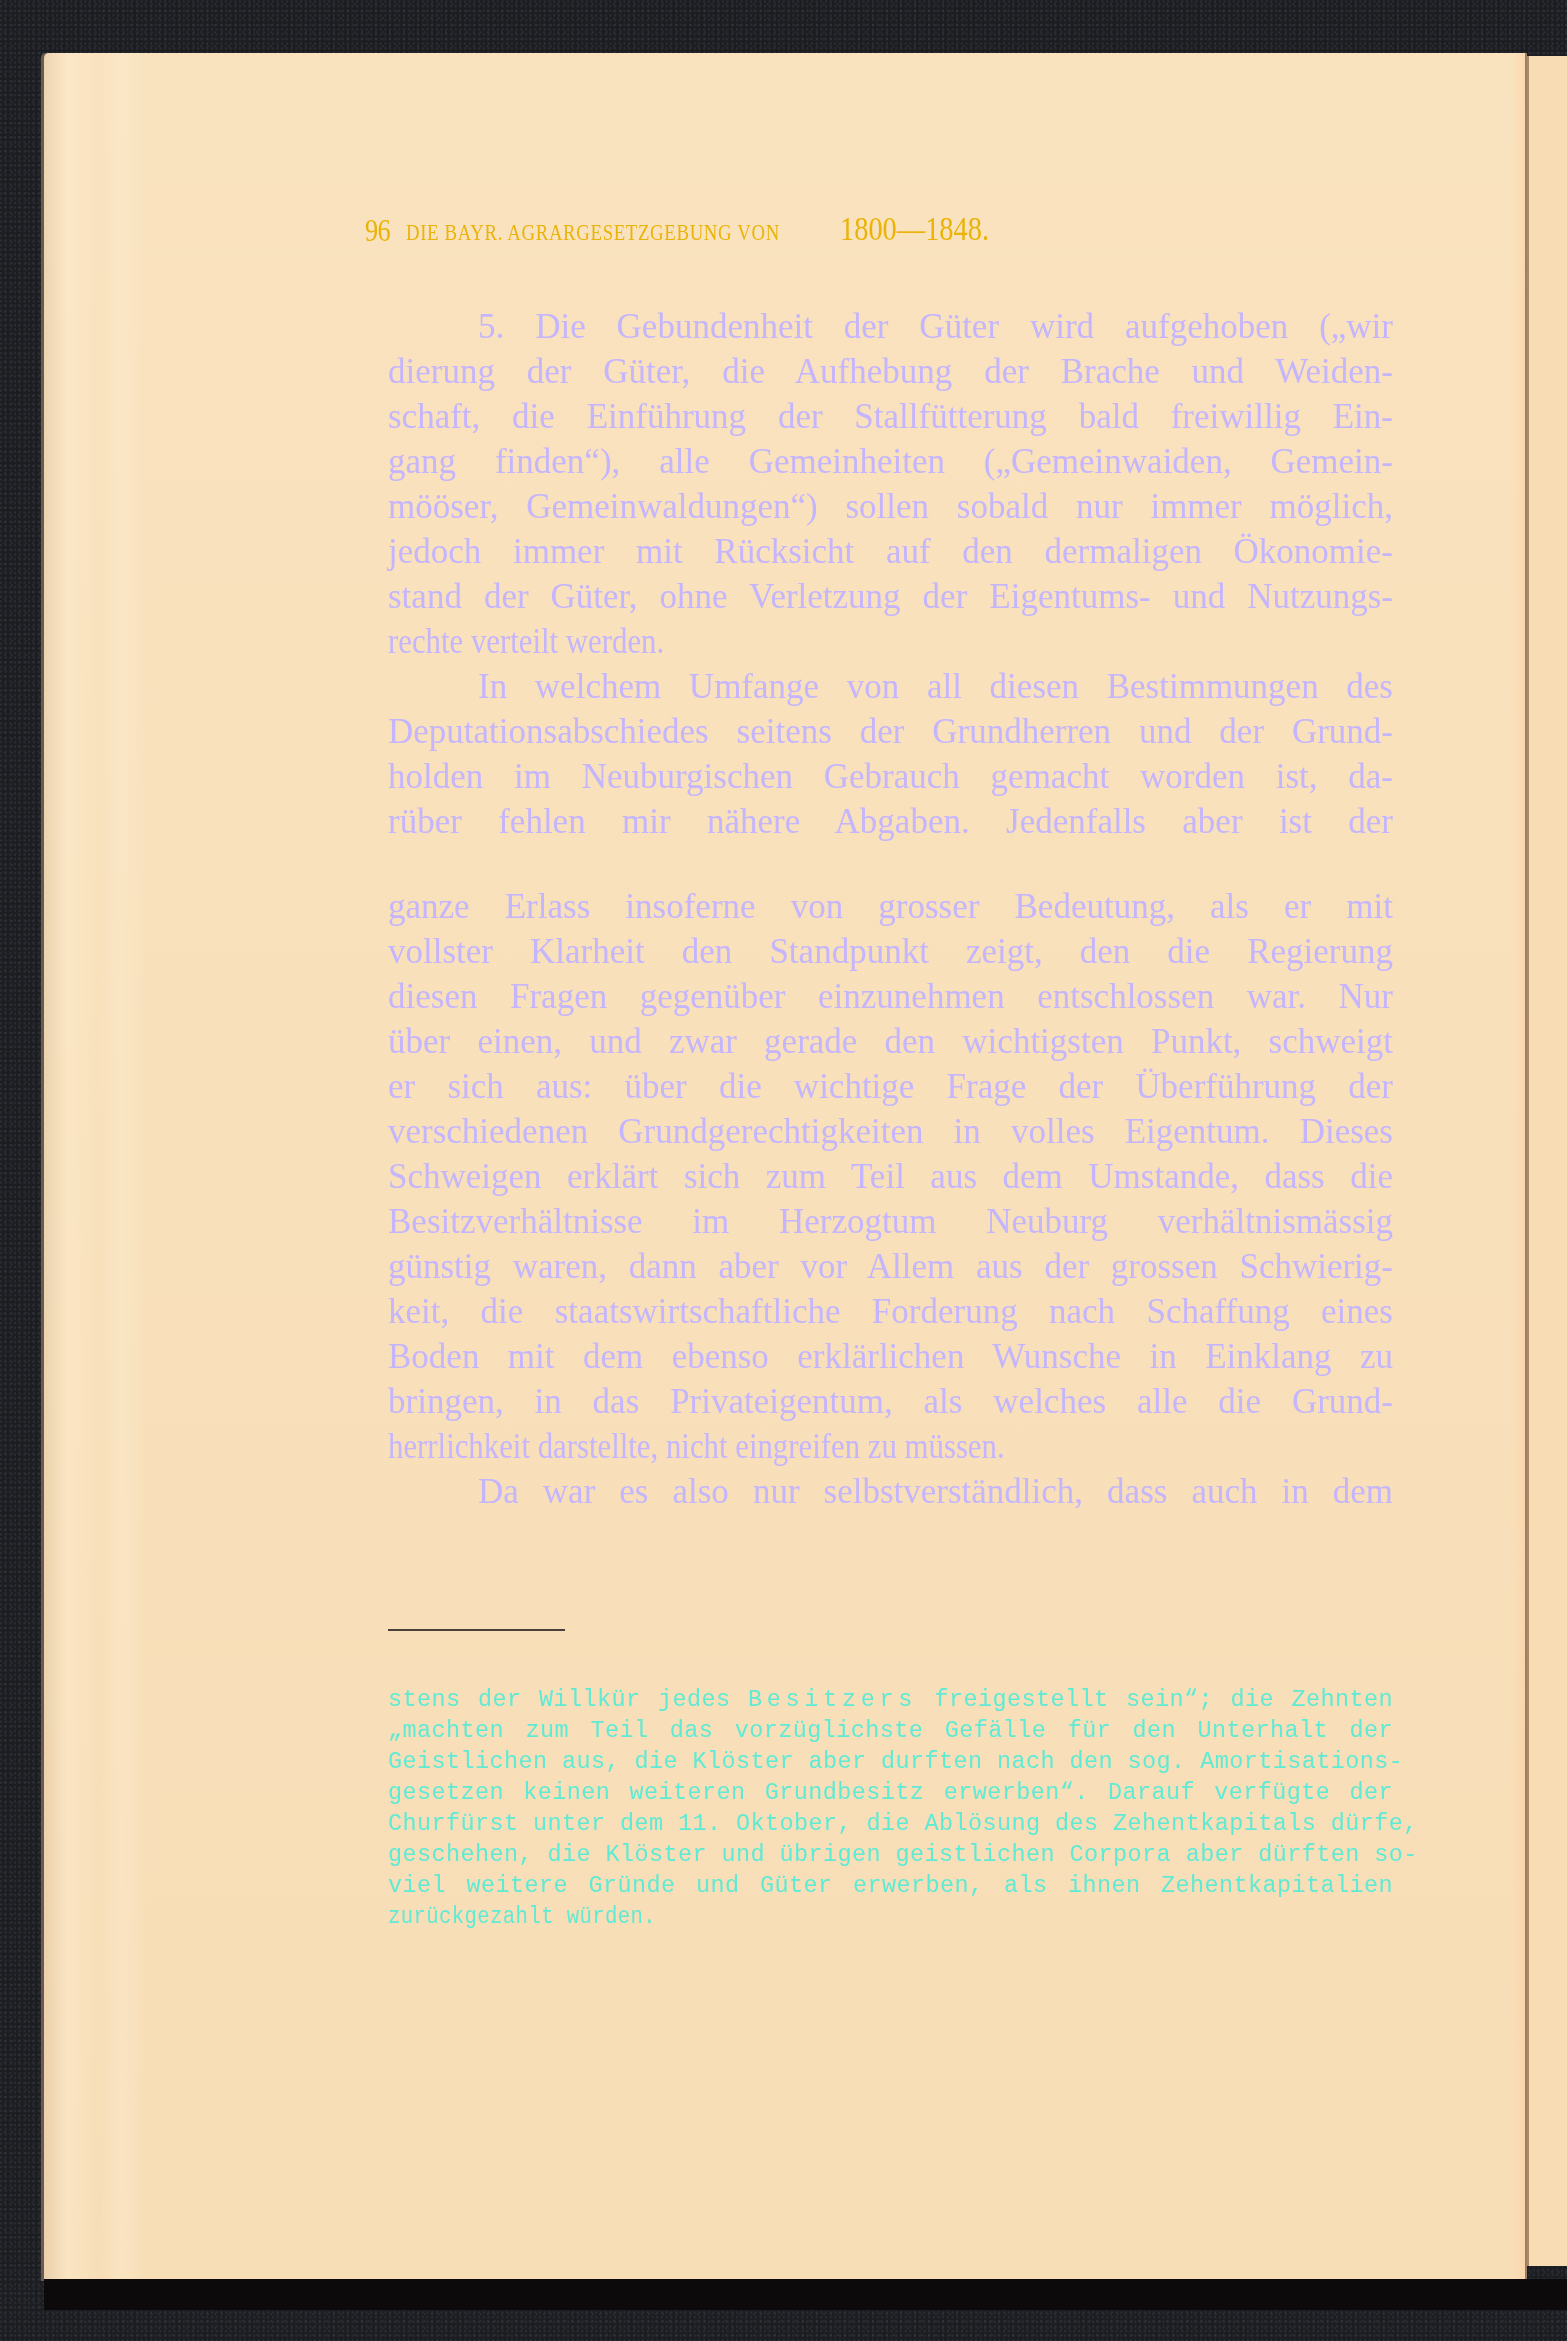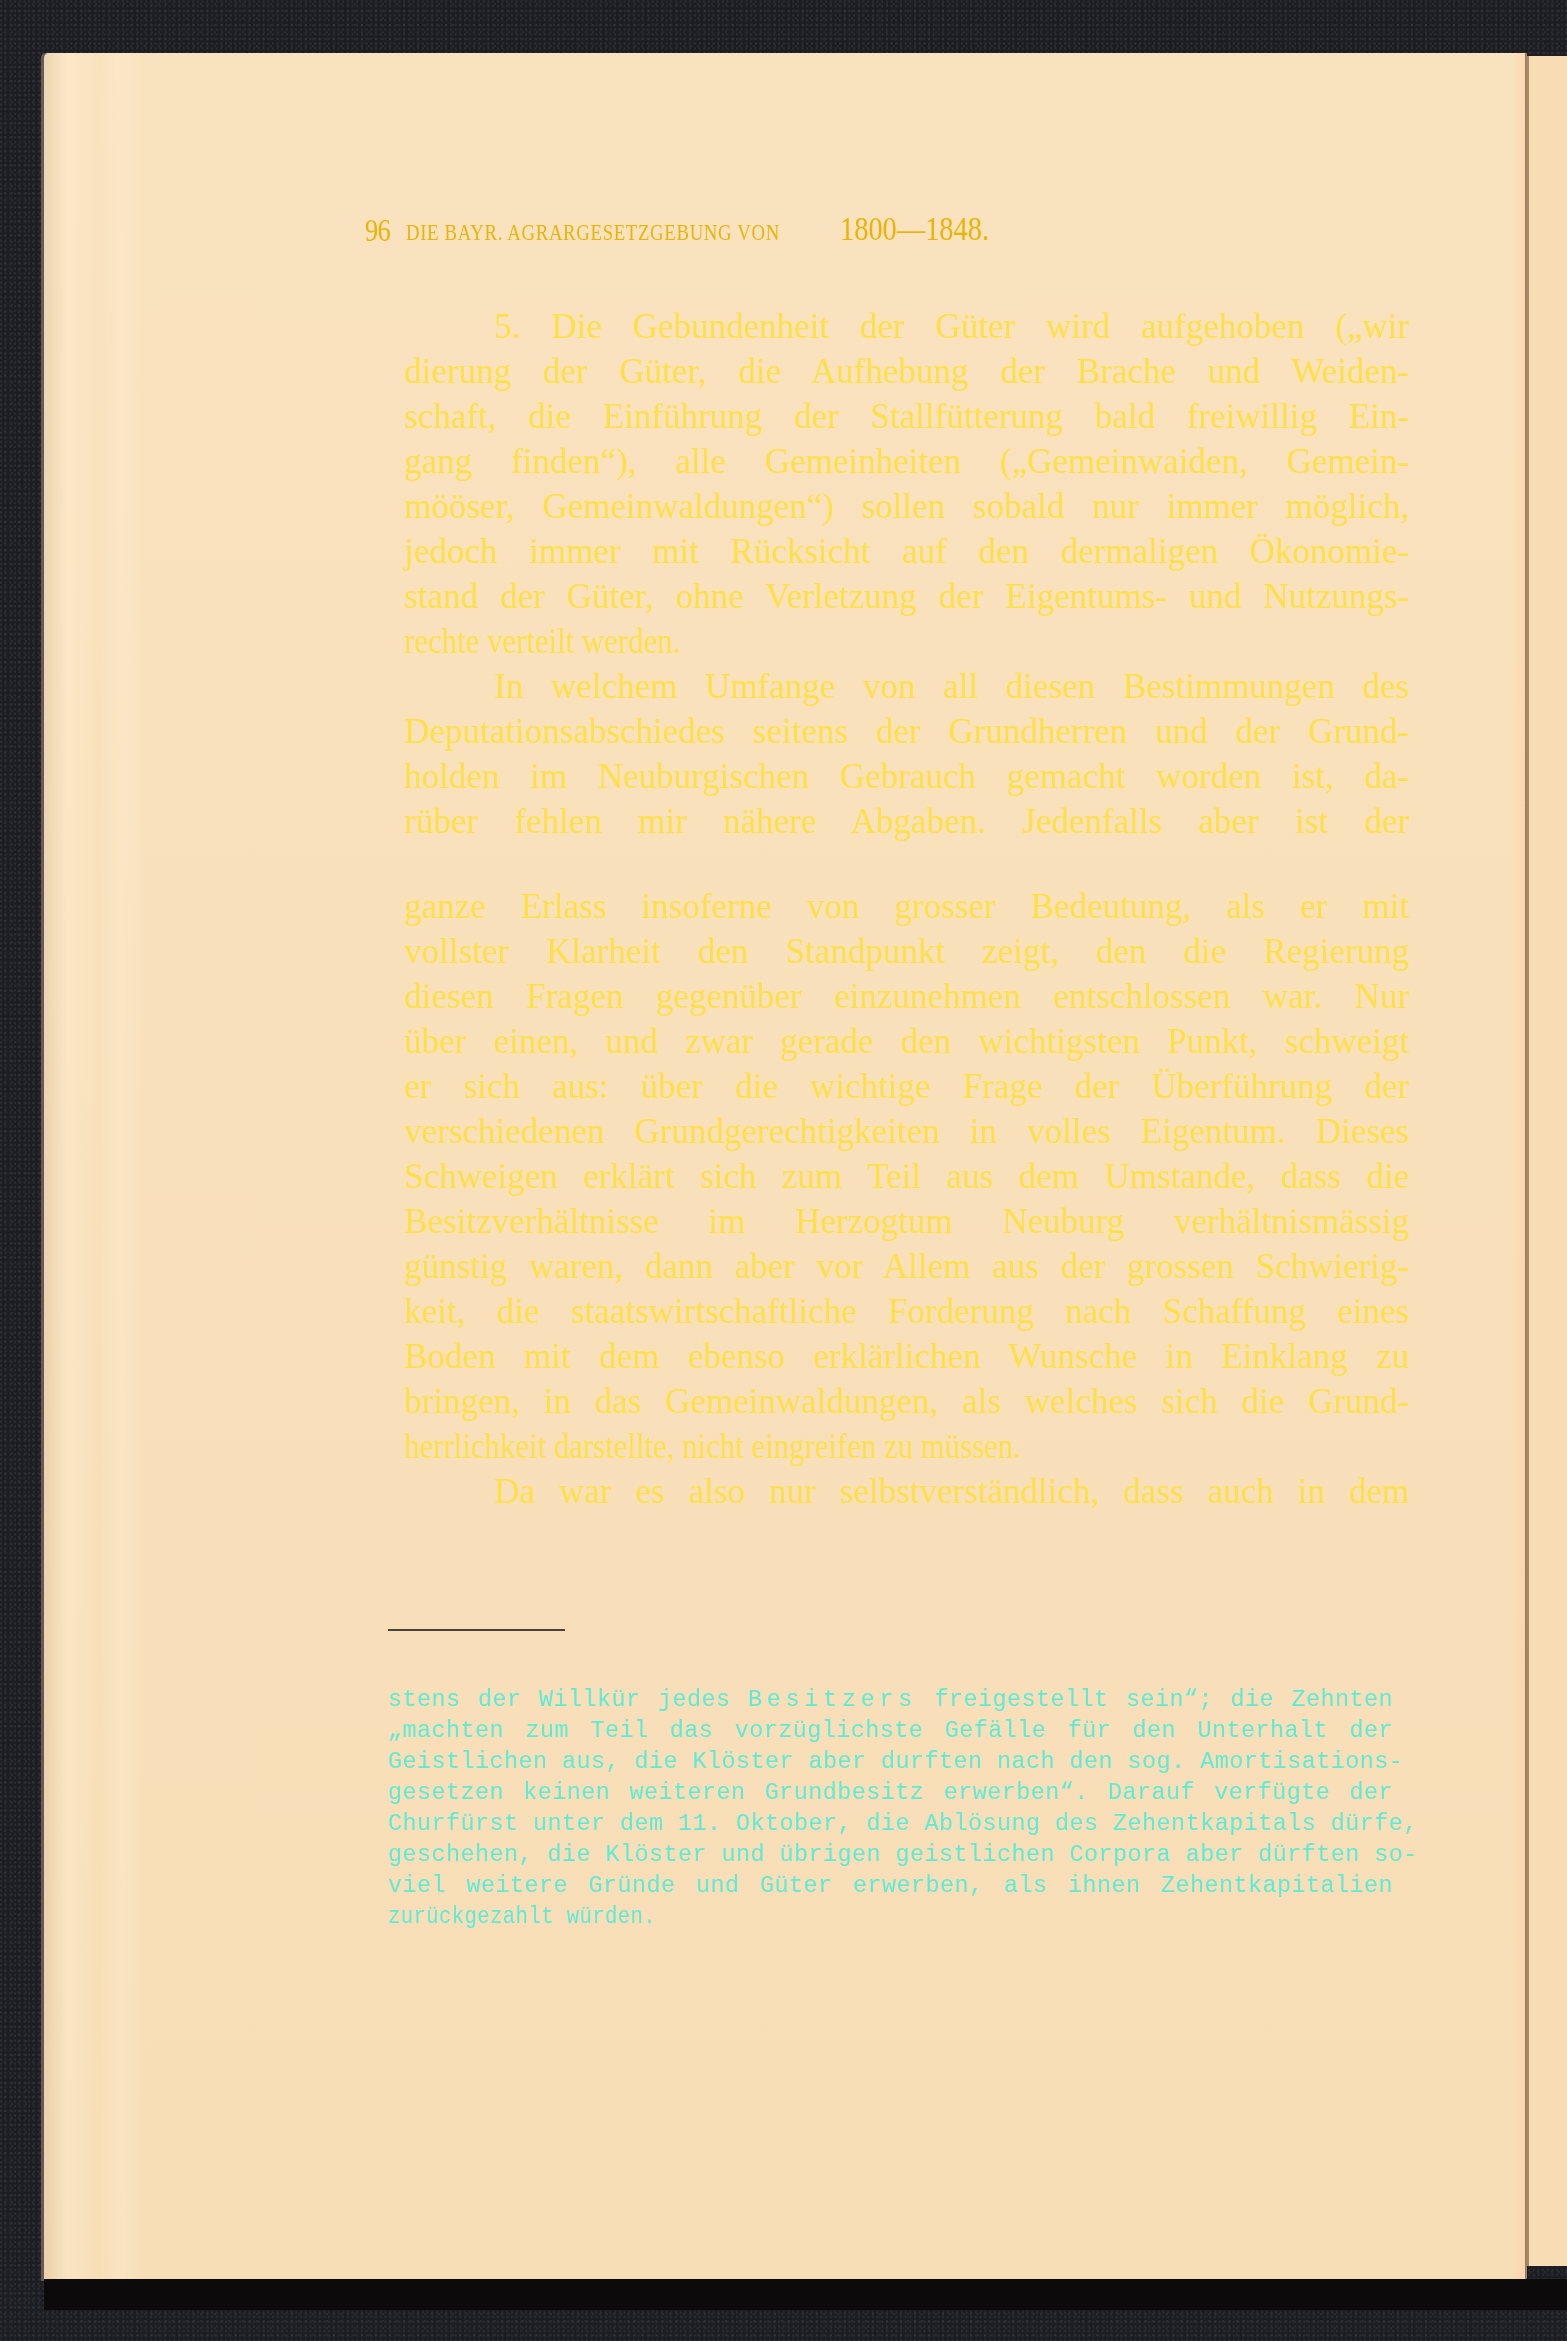--- a/index.html
+++ b/index.html
@@ -86,24 +86,24 @@
     .head-dates {
       position: absolute;
       left: 475px;
       top: -1.6px;
       font-size: 33px;
       transform: scaleX(0.86);
       transform-origin: left;
     }
     .body-text {
       position: absolute;
-      left: 404px;
+      left: 388px;
       top: 304px;
       width: 1005px;
-      color: #fde047;
+      color: #c4b5fd;
       font-size: 35px;
       line-height: 45px;
     }
     .line {
       display: block;
       height: 45px;
       white-space: nowrap;
       text-align: justify;
       text-align-last: justify;
       transform-origin: left;
@@ -177,21 +177,21 @@
     <span class="line" style="white-space: nowrap; display: block; width: 1005px; box-sizing: border-box;">vollster Klarheit den Standpunkt zeigt, den die Regierung</span>
     <span class="line" style="white-space: nowrap; display: block; width: 1005px; box-sizing: border-box;">diesen Fragen gegenüber einzunehmen entschlossen war. Nur</span>
     <span class="line" style="white-space: nowrap; display: block; width: 1005px; box-sizing: border-box;">über einen, und zwar gerade den wichtigsten Punkt, schweigt</span>
     <span class="line" style="white-space: nowrap; display: block; width: 1005px; box-sizing: border-box;">er sich aus: über die wichtige Frage der Überführung der</span>
     <span class="line" style="white-space: nowrap; display: block; width: 1005px; box-sizing: border-box;">verschiedenen Grundgerechtigkeiten in volles Eigentum. Dieses</span>
     <span class="line" style="white-space: nowrap; display: block; width: 1005px; box-sizing: border-box;">Schweigen erklärt sich zum Teil aus dem Umstande, dass die</span>
     <span class="line" style="white-space: nowrap; display: block; width: 1005px; box-sizing: border-box;">Besitzverhältnisse im Herzogtum Neuburg verhältnismässig</span>
     <span class="line" style="white-space: nowrap; display: block; width: 1005px; box-sizing: border-box;">günstig waren, dann aber vor Allem aus der grossen Schwierig-</span>
     <span class="line" style="white-space: nowrap; display: block; width: 1005px; box-sizing: border-box;">keit, die staatswirtschaftliche Forderung nach Schaffung eines</span>
     <span class="line" style="white-space: nowrap; display: block; width: 1005px; box-sizing: border-box;">Boden mit dem ebenso erklärlichen Wunsche in Einklang zu</span>
-    <span class="line" style="white-space: nowrap; display: block; width: 1005px; box-sizing: border-box;">bringen, in das Gemeinwaldungen, als welches sich die Grund-</span>
+    <span class="line" style="white-space: nowrap; display: block; width: 1005px; box-sizing: border-box;">bringen, in das Privateigentum, als welches alle die Grund-</span>
     <span class="line last" style="white-space: nowrap; display: block; width: auto; transform: scaleX(0.88);">herrlichkeit darstellte, nicht eingreifen zu müssen.</span>
   </div>
 
   <div>
     <span class="line indent" style="white-space: nowrap; display: block; width: 1005px; box-sizing: border-box;">Da war es also nur selbstverständlich, dass auch in dem</span>
   </div>
 </div>
 
 <div class="fn-rule"></div>
 

